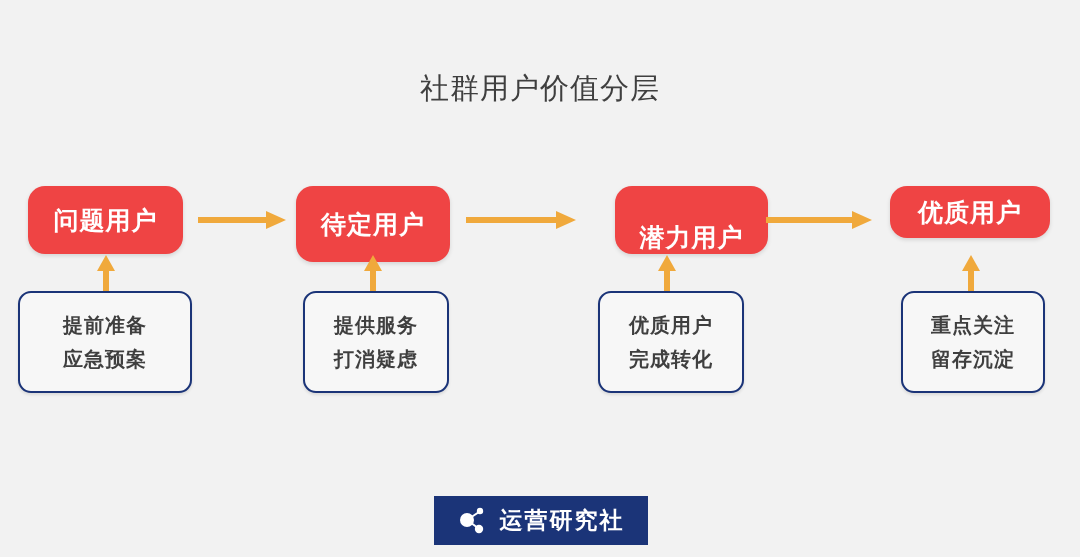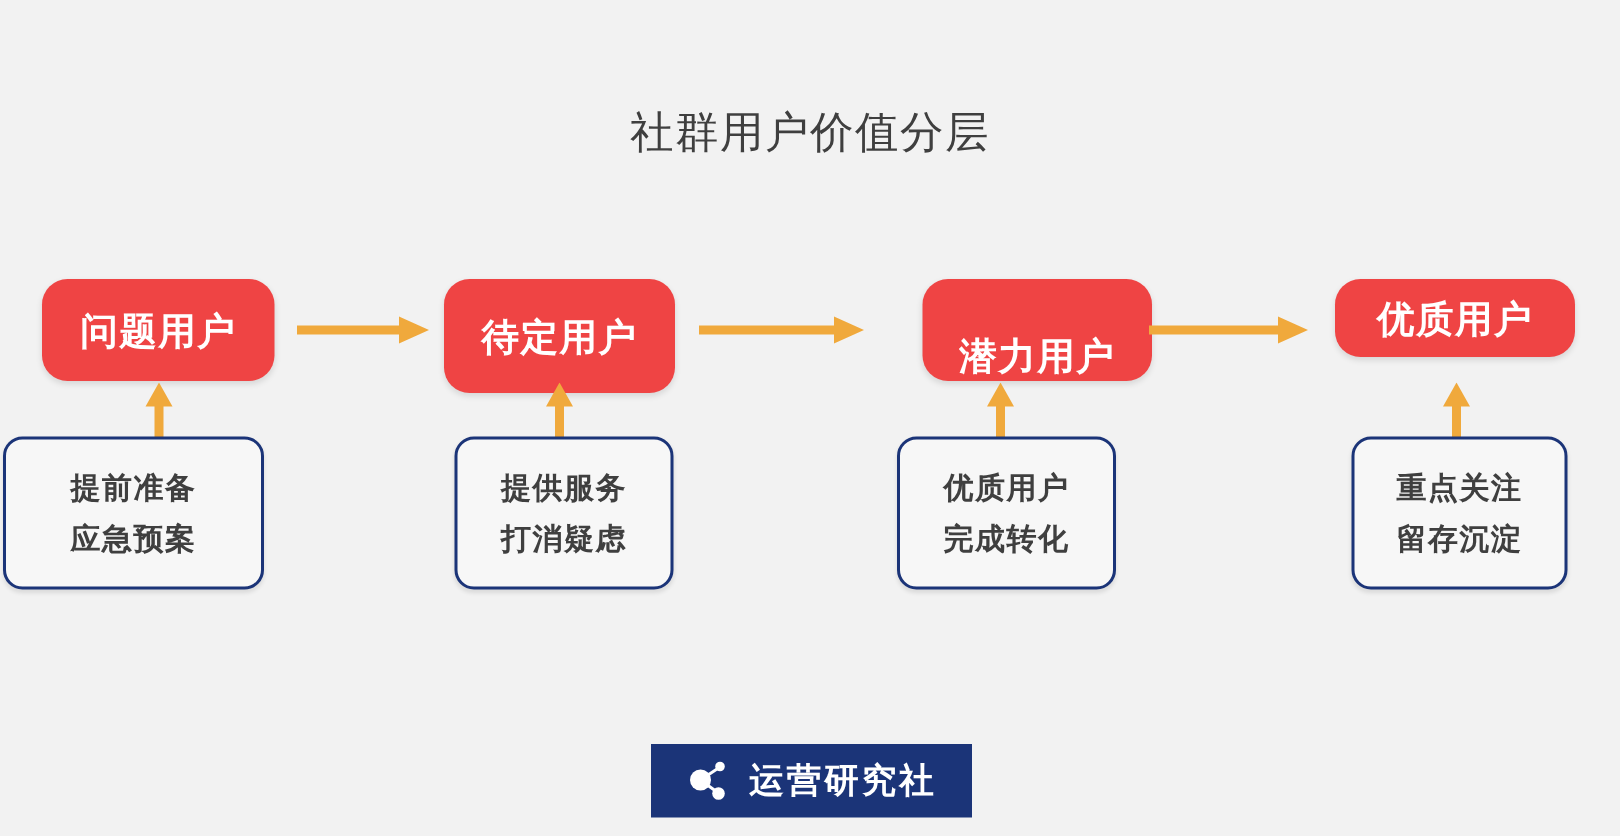--- a/index.html
+++ b/index.html
@@ -158,21 +158,21 @@
   </svg>
 
   <svg class="arrow-v" style="left:656px; top:255px; width:22px; height:38px;" viewBox="0 0 22 38">
     <path d="M11 0 L20 16 H14 V38 H8 V16 H2 Z" fill="#f0a93c"></path>
   </svg>
 
   <svg class="arrow-v" style="left:960px; top:255px; width:22px; height:38px;" viewBox="0 0 22 38">
     <path d="M11 0 L20 16 H14 V38 H8 V16 H2 Z" fill="#f0a93c"></path>
   </svg>
 
-  <div class="action-box" style="left:2px; top:291px; width:170px; height:98px;">
+  <div class="action-box" style="left:18px; top:291px; width:170px; height:98px;">
     <span class="action-line">提前准备</span>
     <span class="action-line">应急预案</span>
   </div>
 
   <div class="action-box" style="left:303px; top:291px; width:142px; height:98px;">
     <span class="action-line">提供服务</span>
     <span class="action-line">打消疑虑</span>
   </div>
 
   <div class="action-box" style="left:598px; top:291px; width:142px; height:98px;">

